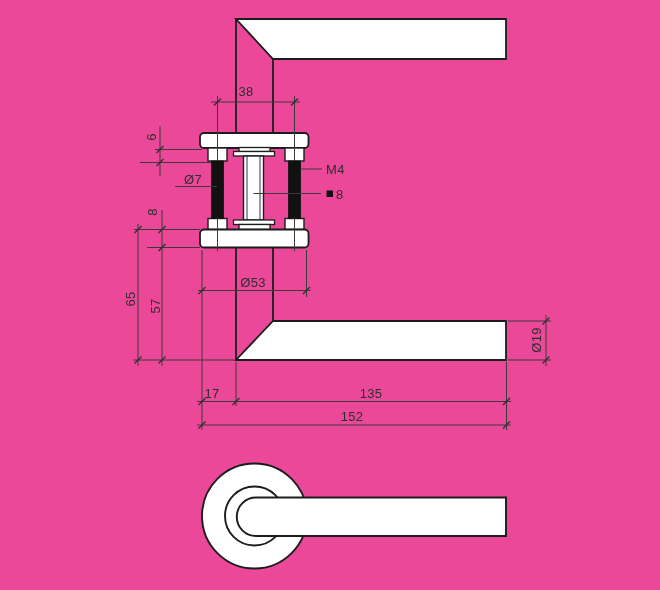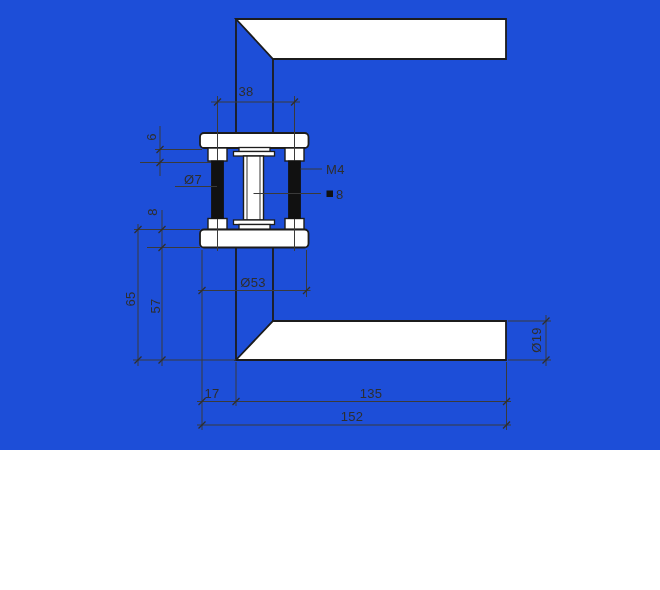--- a/index.html
+++ b/index.html
@@ -1,19 +1,19 @@
 <!DOCTYPE html>
 <html><head>
 <meta charset="utf-8">
 <style>
   html,body{margin:0;padding:0;background:#fff;}
   .canvas{
     position:relative;
-    width:660px;height:450px;
-    background:#1d4ed8;
+    width:660px;height:590px;
+    background:#ec4899;
     font-family:"Liberation Sans", sans-serif;
     overflow:hidden;
   }
   svg{display:block}
   text{
     font-family:"Liberation Sans", sans-serif;
     font-size:13px;
     fill:#2e2e2e;
     letter-spacing:.3px;
   }

